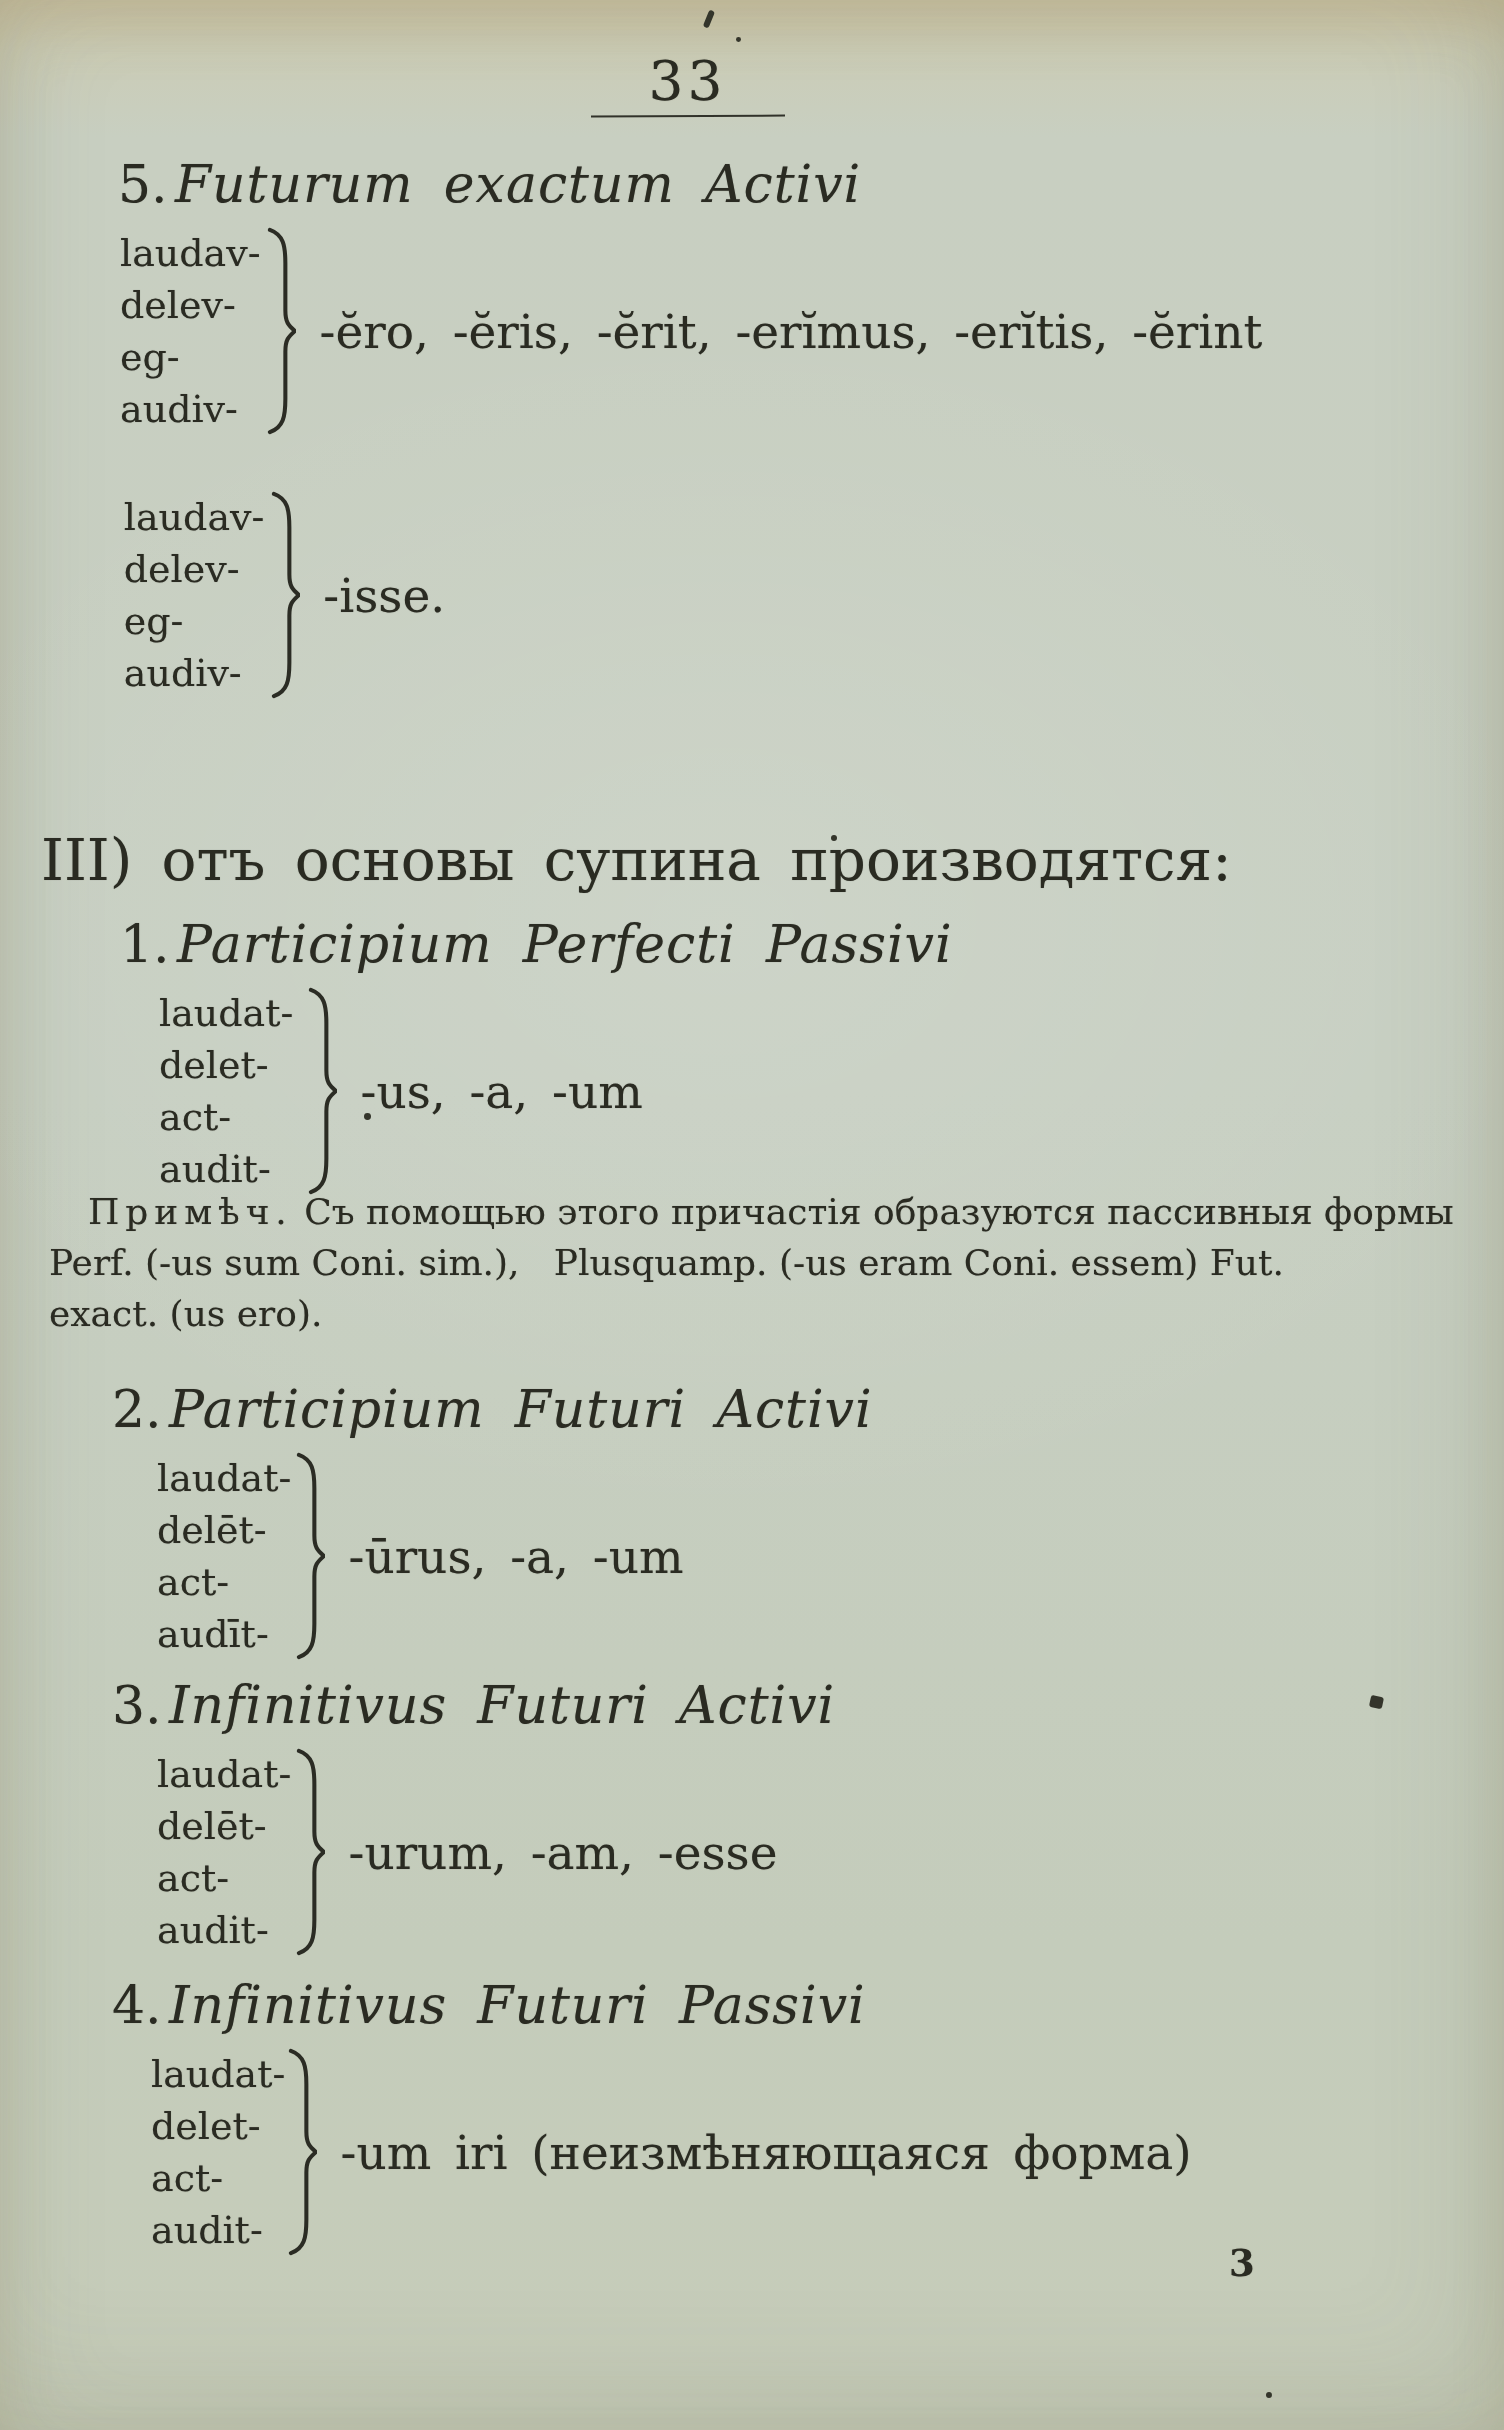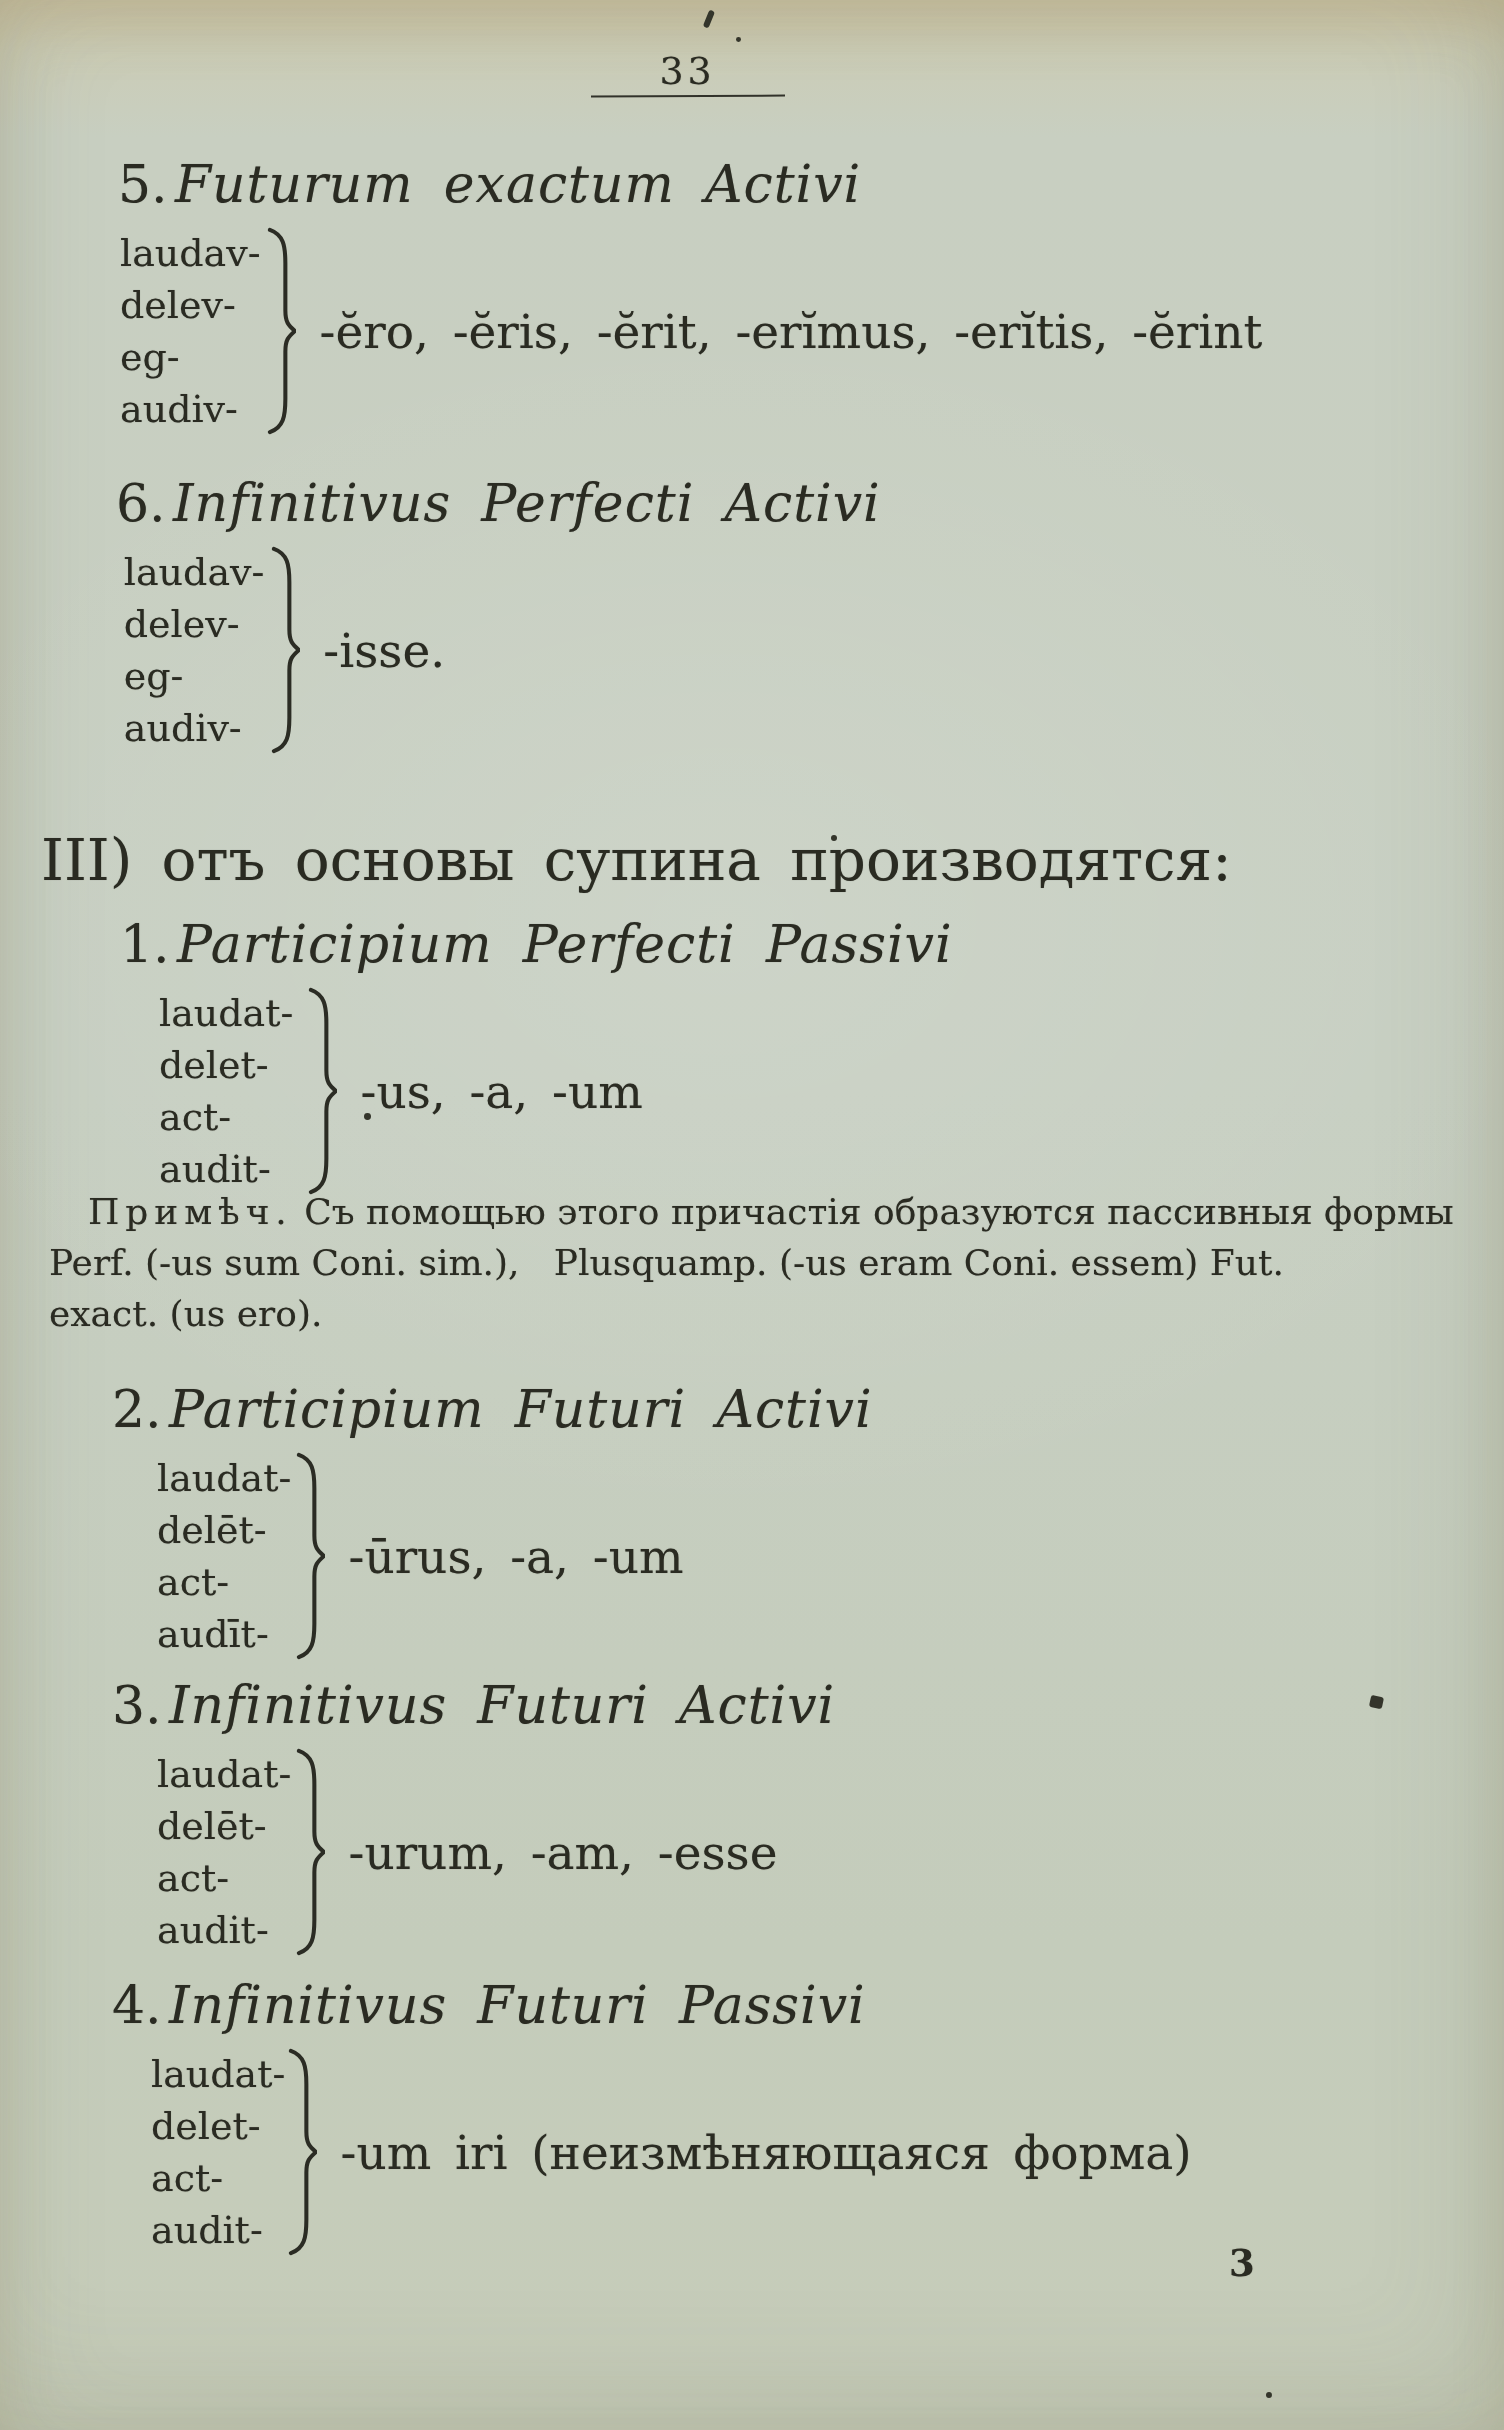--- a/index.html
+++ b/index.html
@@ -9,21 +9,21 @@
     color:#2a2b22;
     text-shadow:0 0 1px rgba(42,43,34,.35);
     background:
       radial-gradient(ellipse 1274px 882px at 48% 38%, rgba(255,255,255,.10), rgba(0,0,0,0) 70%),
       linear-gradient(180deg,#cdc7ab 0px,#cbccb6 49px,#c8cfc1 137px,#c7cfc2 45%,#c4ccbb 80%,#c6ccb9 100%);
     box-shadow: inset 0 27.4px 54px rgba(150,135,88,.20),
                 inset -34px -44px 108px rgba(95,100,70,.12),
                 inset 34px 0 88px rgba(110,115,85,.08);
   }
   .pageno-wrap { position:absolute; left:559px; top:49px; width:257px; text-align:center; }
-  .pageno { font-size:38px; letter-spacing:3.9px; }
+  .pageno { font-size:55px; letter-spacing:3.9px; }
   .pageno-rule { width:194px; margin:2px auto 0; border-bottom:2.9px solid #31322a; transform:rotate(-.25deg); }
 
   .sect { position:absolute; white-space:nowrap; }
   .sect-head { font-size:52px; line-height:55px; }
   .num { display:inline-block; min-width:57px; }
   .title { font-style:italic; word-spacing:12.7px; letter-spacing:1px; }
   .stem-group { display:flex; align-items:center; margin-top:14px; }
   .stems { font-size:38px; line-height:52px; white-space:nowrap; flex:none; }
   .brace { width:29px; height:210px; flex:none; }
   .endings { font-size:47px; margin-left:23.5px; word-spacing:8.8px; white-space:nowrap; }
@@ -61,23 +61,20 @@
         <div>audiv-</div>
       </div>
       <svg class="brace" viewBox="0 0 30 214" preserveAspectRatio="none">
         <path d="M 3,4 C 17,9 19,20 19,38 L 19,86 C 19,98 22,101 29,107 C 22,113 19,116 19,128 L 19,176 C 19,194 17,205 3,210" fill="none" stroke="#2b2c24" stroke-width="4.2" stroke-linecap="round" stroke-linejoin="round"></path>
       </svg>
       <div class="endings">-ĕro, -ĕris, -ĕrit, -erĭmus, -erĭtis, -ĕrint</div>
     </div>
   </section>
 
   <section class="sect" style="left:116px; top:476px">
-    <div class="sect-head">
-      <span class="num">6.</span><span class="title">Infinitivus Perfecti Activi</span>
-    </div>
     <div class="stem-group" style="margin-left:7.8px">
       <div class="stems" style="width:147px">
         <div>laudav-</div>
         <div>delev-</div>
         <div>eg-</div>
         <div>audiv-</div>
       </div>
       <svg class="brace" viewBox="0 0 30 214" preserveAspectRatio="none">
         <path d="M 3,4 C 17,9 19,20 19,38 L 19,86 C 19,98 22,101 29,107 C 22,113 19,116 19,128 L 19,176 C 19,194 17,205 3,210" fill="none" stroke="#2b2c24" stroke-width="4.2" stroke-linecap="round" stroke-linejoin="round"></path>
       </svg>

